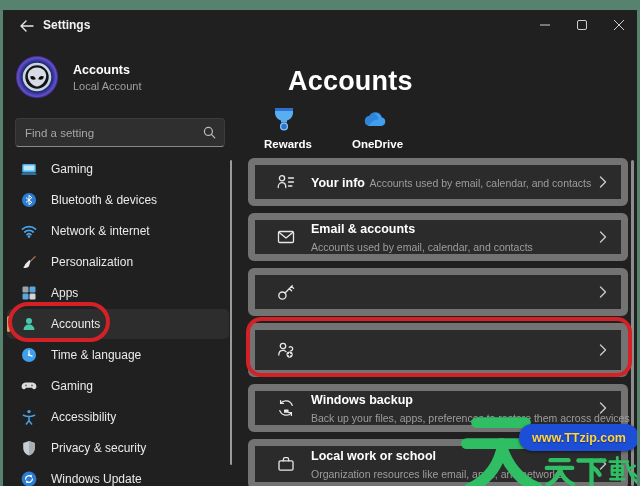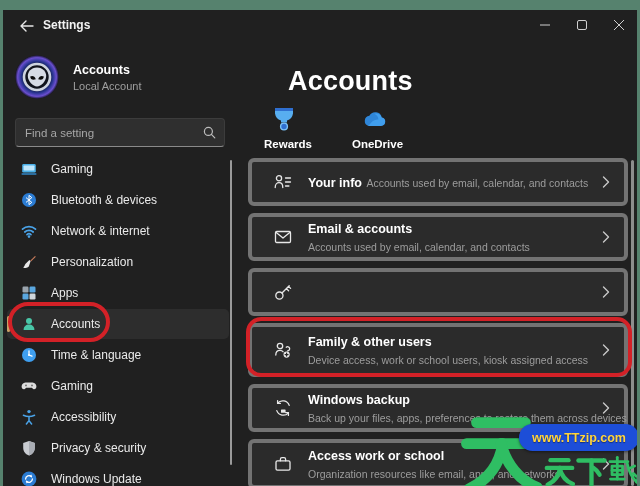--- a/index.html
+++ b/index.html
@@ -41,21 +41,21 @@
   .promos{position:absolute;left:253px;top:92px;display:flex;}
   .promo{display:flex;align-items:center;margin-right:32px;flex-direction:column;}
   .promo-icon{width:26px;height:30px;display:flex;align-items:center;justify-content:center;margin-top:2px;}
   .promo-meta{margin-left:8px;}
   .promo-name{font-size:11.5px;font-weight:700;color:#ffffff;}
   .promo-status{display:flex;align-items:center;margin-top:4px;}
   .status-dot{width:5px;height:5px;border-radius:50%;background:#6ccb5f;margin-right:6px;}
   .status-text{font-size:11px;color:#9d9d9d;}
 
   .cards{position:absolute;left:245px;top:148px;width:380px;}
-  .card{position:relative;background:#2b2b2b;border:4px solid #737373;border-radius:6px;height:48px;margin-bottom:7px;display:flex;align-items:center;cursor:pointer;}
+  .card{position:relative;background:#2b2b2b;border:7px solid #737373;border-radius:6px;height:48px;margin-bottom:7px;display:flex;align-items:center;cursor:pointer;}
   .card.tall{height:54px;}
   .card.last{height:50px;margin-bottom:0;}
   .cicon{width:22px;height:22px;margin-left:20px;display:flex;align-items:center;justify-content:center;flex:0 0 auto;}
   .cmeta{margin-left:14px;min-width:0;}
   .ctitle{font-size:12.5px;font-weight:700;color:#ffffff;white-space:nowrap;}
   .csub{font-size:10.5px;color:#9d9d9d;margin-top:3px;white-space:nowrap;}
   .chev{position:absolute;right:14px;top:50%;transform:translateY(-50%);display:flex;}
 
   
   .annot{position:absolute;border:4px solid #d32127;pointer-events:none;z-index:40;}
@@ -344,24 +344,20 @@
     <div class="card tall">
       <span class="cicon">
         <svg width="20" height="20" viewBox="0 0 20 20" fill="none" stroke="#e8e8e8" stroke-width="1.3" stroke-linecap="round">
               <circle cx="7" cy="6" r="2.7"></circle>
               <path d="M2.8 15c0-3 1.9-4.6 4.2-4.6 1.2 0 2.3.4 3 1.3"></path>
               <path d="M13.2 7.2a2.1 2.1 0 1 1 1.4 3.7"></path>
               <circle cx="13.6" cy="14.6" r="3.1" fill="#e8e8e8" stroke="none"></circle>
               <path d="M13.6 13.1v3M12.1 14.6h3" stroke="#2b2b2b" stroke-width="1.2"></path>
             </svg>
       </span>
-      <span class="cmeta">
-        <span class="ctitle">Family &amp; other users</span>
-        <span class="csub">Device access, work or school users, kiosk assigned access</span>
-      </span>
       <span class="chev">
             <svg width="8" height="13" viewBox="0 0 8 13">
               <path d="M1.5 1.5l5 5-5 5" stroke="#c8c8c8" stroke-width="1.4" fill="none" stroke-linecap="round" stroke-linejoin="round"></path>
             </svg>
           </span>
     </div>
 
     <div class="card">
       <span class="cicon">
         <svg width="20" height="20" viewBox="0 0 20 20" fill="none" stroke="#e8e8e8" stroke-width="1.3" stroke-linecap="round">
@@ -384,21 +380,21 @@
     </div>
 
     <div class="card last">
       <span class="cicon">
         <svg width="20" height="20" viewBox="0 0 20 20" fill="none" stroke="#e8e8e8" stroke-width="1.3" stroke-linecap="round" stroke-linejoin="round">
               <rect x="3" y="6.8" width="14" height="9.4" rx="1.4"></rect>
               <path d="M7.4 6.8V5.2A1.6 1.6 0 0 1 9 3.6h2a1.6 1.6 0 0 1 1.6 1.6v1.6"></path>
             </svg>
       </span>
       <span class="cmeta">
-        <span class="ctitle">Access work or school</span>
+        <span class="ctitle">Local work or school</span>
         <span class="csub">Organization resources like email, apps, and networks</span>
       </span>
       <span class="chev">
             <svg width="8" height="13" viewBox="0 0 8 13">
               <path d="M1.5 1.5l5 5-5 5" stroke="#c8c8c8" stroke-width="1.4" fill="none" stroke-linecap="round" stroke-linejoin="round"></path>
             </svg>
           </span>
     </div>
 
   </div>

